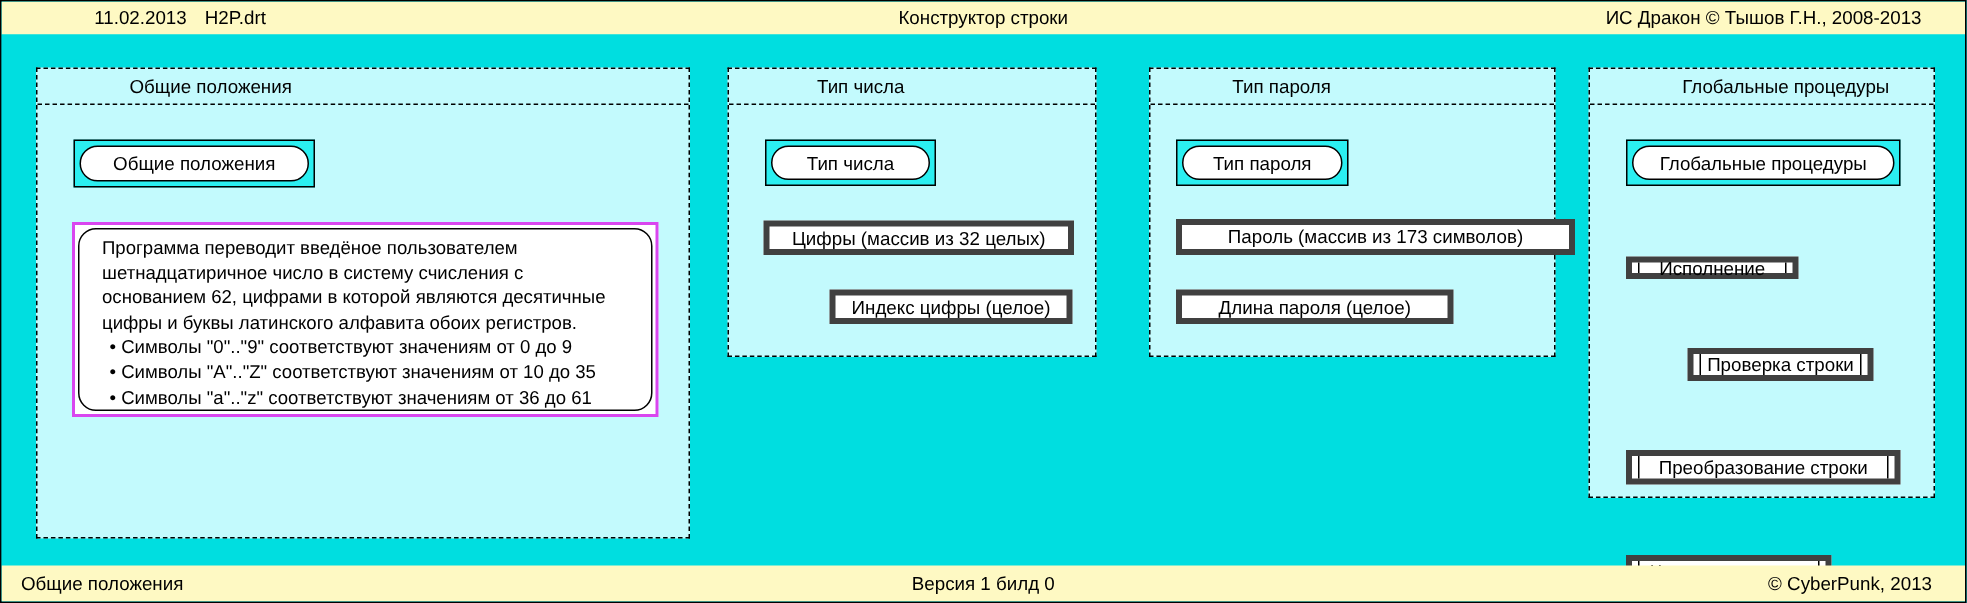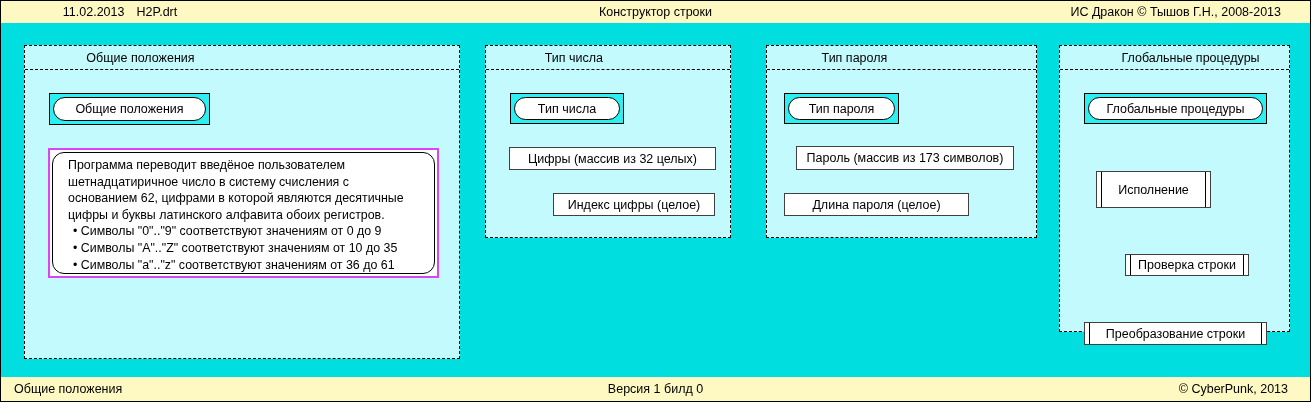--- a/index.html
+++ b/index.html
@@ -35,21 +35,21 @@
   #panel3 { left: 765px;  top: 22px; width: 271px; height: 193px; text-decoration: underline; }
   #panel4 { left: 1058px; top: 22px; width: 231px; height: 287px; }
   
   .pill-frame { position: absolute; background: #2BEFF1; border: 1px solid #000; padding: 3px; }
   .pill {
     width: 100%; height: 100%; background: #fff; border: 1.5px solid #000;
     border-radius: 14px; display: flex; align-items: center; justify-content: center;
     font-size: 12.5px; white-space: nowrap;
   }
   .box {
-    position: absolute; background: #fff; border: 1px solid #404040;
+    position: absolute; background: #fff; border: 4px solid #404040;
     display: flex; align-items: center; justify-content: center;
     font-size: 12.5px; white-space: nowrap;
   }
   .proc { position: relative; }
   .proc::before, .proc::after {
     content: ""; position: absolute; top: 0; bottom: 0; width: 1px; background: #000;
   }
   .proc::before { left: 4px; } .proc::after { right: 4px; }
   .comment { position: absolute; background: #fff; border: 2px solid #d946ef; }
   .comment::before {
@@ -106,32 +106,32 @@
       <div class="box" style="left:23px; top:147px; width:162px; height:23px;margin-left:44px;">Индекс цифры (целое)</div>
     </div>
 
     <div class="panel p3" id="panel3">
       <div class="panel-header">
         <span class="panel-title">Тип пароля</span>
       </div>
       <div class="pill-frame" style="left:17px; top:47px; width:115px; height:31px;">
         <div class="pill">Тип пароля</div>
       </div>
-      <div class="box" style="left:29px; top:100px; width:218px; height:24px;">Пароль (массив из 173 символов)</div>
+      <div class="box" style="left:17px; top:100px; width:266px; height:24px;">Пароль (массив из 173 символов)</div>
       <div class="box" style="left:17px; top:147px; width:185px; height:23px;">Длина пароля (целое)</div>
     </div>
 
     <div class="panel p4" id="panel4">
       <div class="panel-header">
         <span class="panel-title">Глобальные процедуры</span>
       </div>
       <div class="pill-frame" style="left:24px; top:47px; width:183px; height:31px;">
         <div class="pill">Глобальные процедуры</div>
       </div>
-      <div class="box proc" style="left:36px; top:101px; width:115px; height:37px;">Исполнение</div>
+      <div class="box proc" style="left:24px; top:101px; width:115px; height:15px;">Исполнение</div>
       <div class="box proc" style="left:36px; top:147px; width:124px; height:22px;margin-left:29px;">Проверка строки</div>
       <div class="box proc" style="left:24px; top:193px; width:183px; height:23px;">Преобразование строки</div>
       <div class="box proc" style="left:24px; top:240px; width:137px; height:22px;">Частное и остаток</div>
     </div>
 
   </div>
 
   <div class="bar statusbar">
     <div class="left">Общие положения</div>
     <div class="center">Версия 1 билд 0</div>

